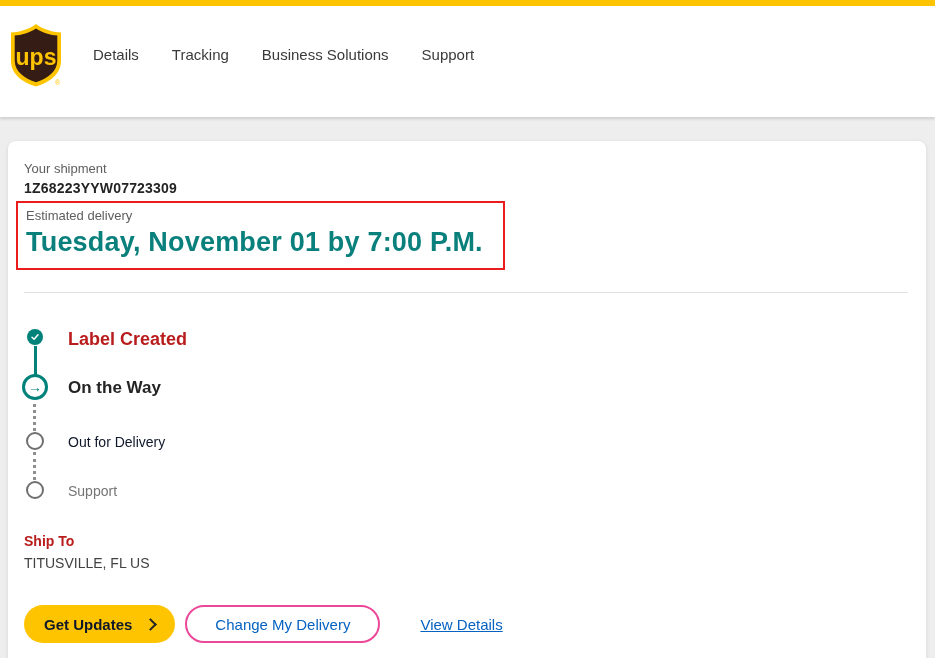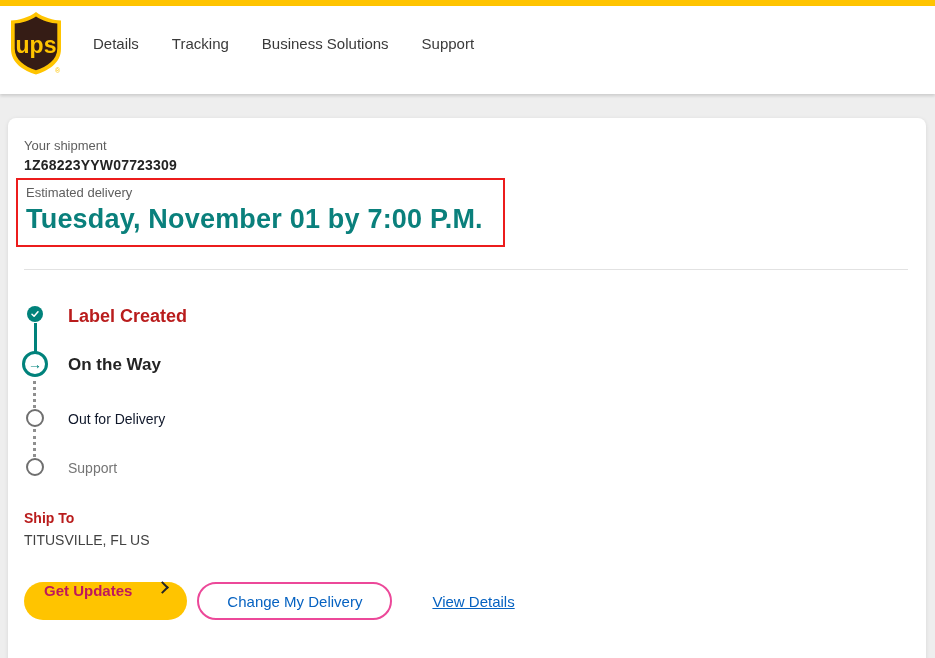--- a/index.html
+++ b/index.html
@@ -8,21 +8,21 @@
     font-family: "Liberation Sans", "DejaVu Sans", sans-serif;
     background: #ffffff;
     position: relative;
   }
 
   
   .topbar { height: 6px; width: 100%; background: #FFC400; }
 
   
   .header {
-    height: 88px;
+    height: 111px;
     background: #ffffff;
     display: flex;
     align-items: center;
     padding: 0 0 14px 10px;
     box-shadow: 0 2px 3px rgba(0,0,0,0.14);
     position: relative;
     z-index: 2;
     text-align: center;
   }
   .logo { width: 52px; height: 66px; display: block; cursor: pointer; }
@@ -104,23 +104,23 @@
 
   
   .ship-to { margin-top: 24px; }
   .ship-to-label { font-size: 14px; line-height: 18px; font-weight: bold; color: #b91c1c; }
   .ship-to-value { font-size: 14px; line-height: 18px; color: #424242; margin-top: 4px; }
 
   
   .actions { margin-top: 33px; display: flex; align-items: center; }
   .btn-updates {
     height: 38px; border: none; border-radius: 19px;
-    background: #FFC400; color: #be185d;
+    background: #FFC400; color: #0f172a;
     font-family: inherit; font-size: 15px; font-weight: bold;
-    padding: 0 20px; display: flex; gap: 26px;
+    padding: 0 20px; display: flex; align-items: center; gap: 14px;
     cursor: pointer;
   }
   .chev {
     width: 9px; height: 9px;
     border-top: 2.5px solid #242424; border-right: 2.5px solid #242424;
     transform: rotate(45deg); margin-top: 1px;
   }
   .btn-change {
     height: 38px; margin-left: 10px;
     border: 2px solid #ec4899; border-radius: 19px;

